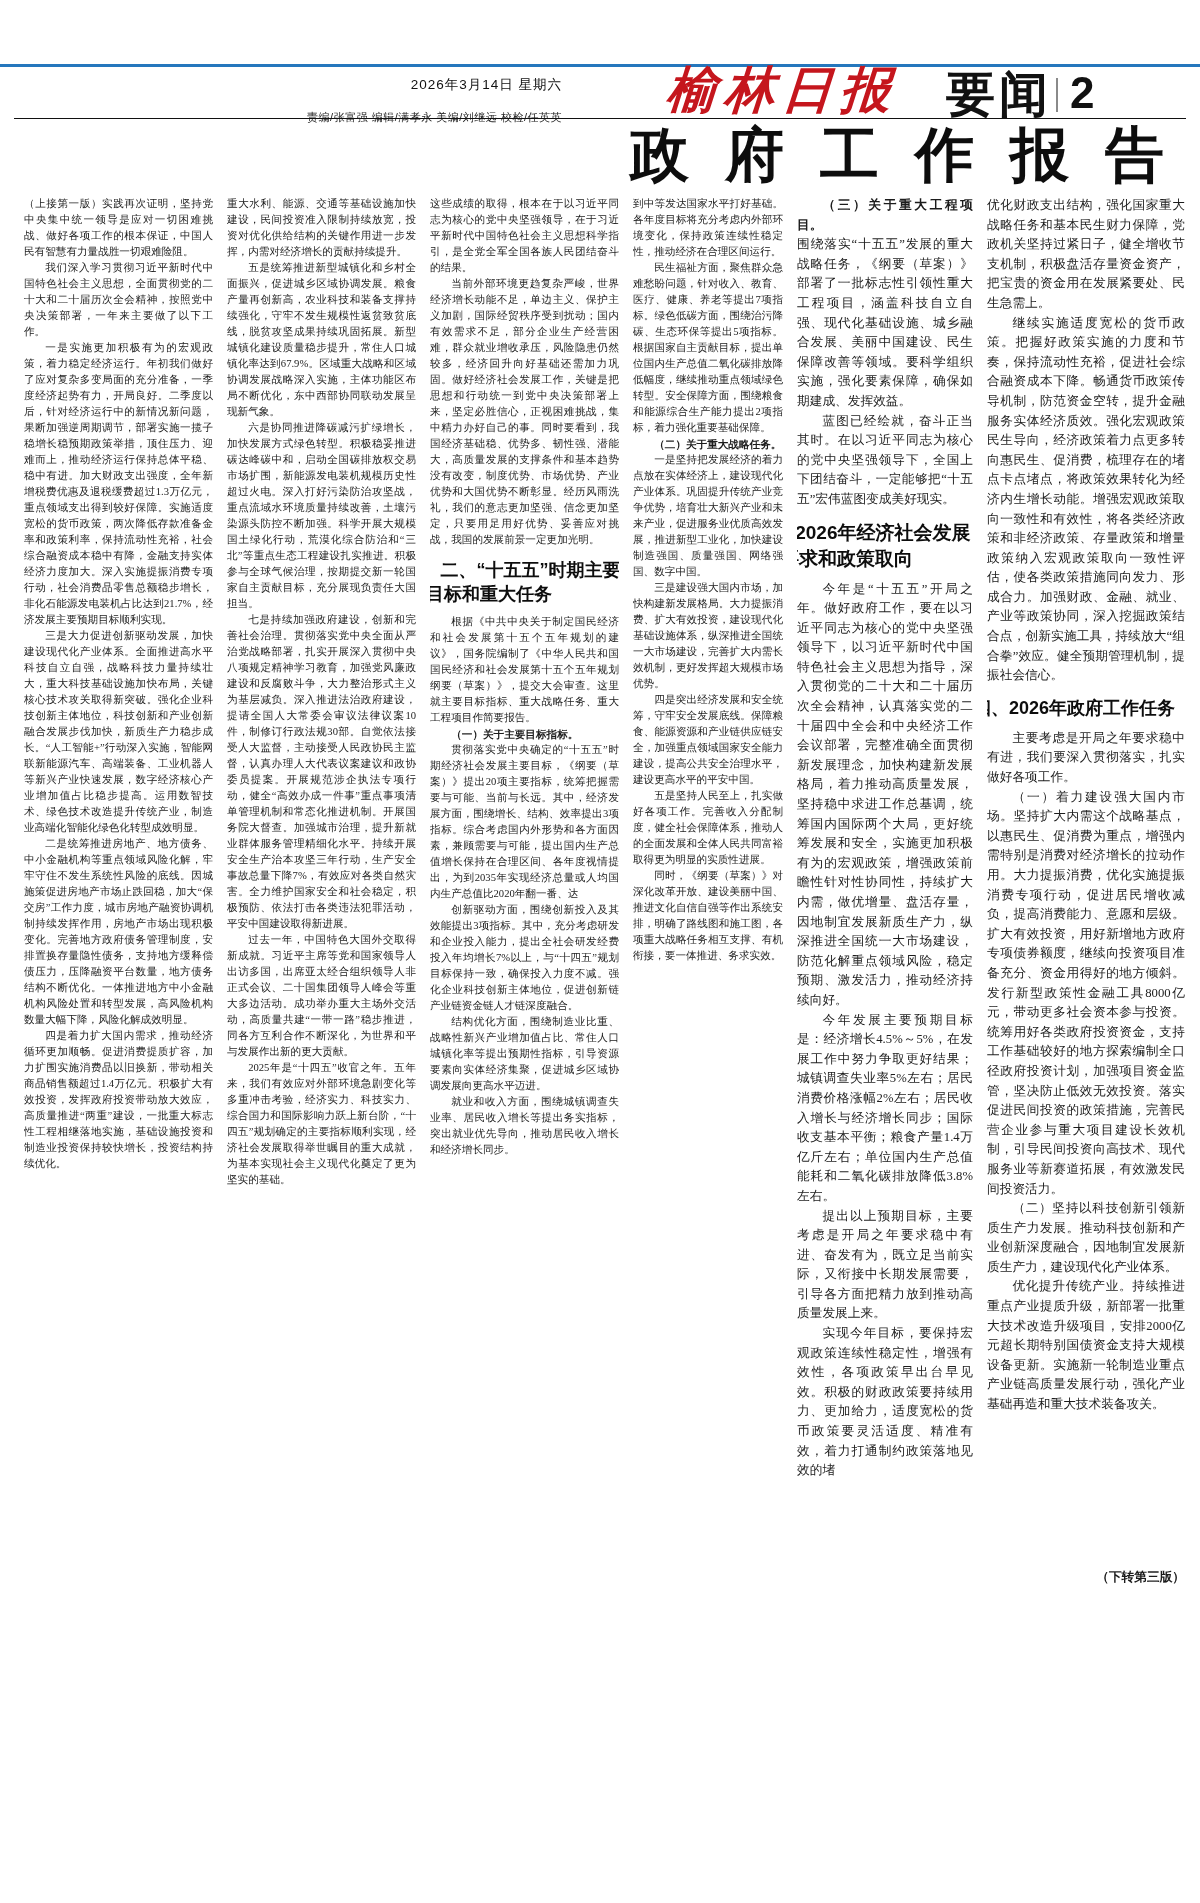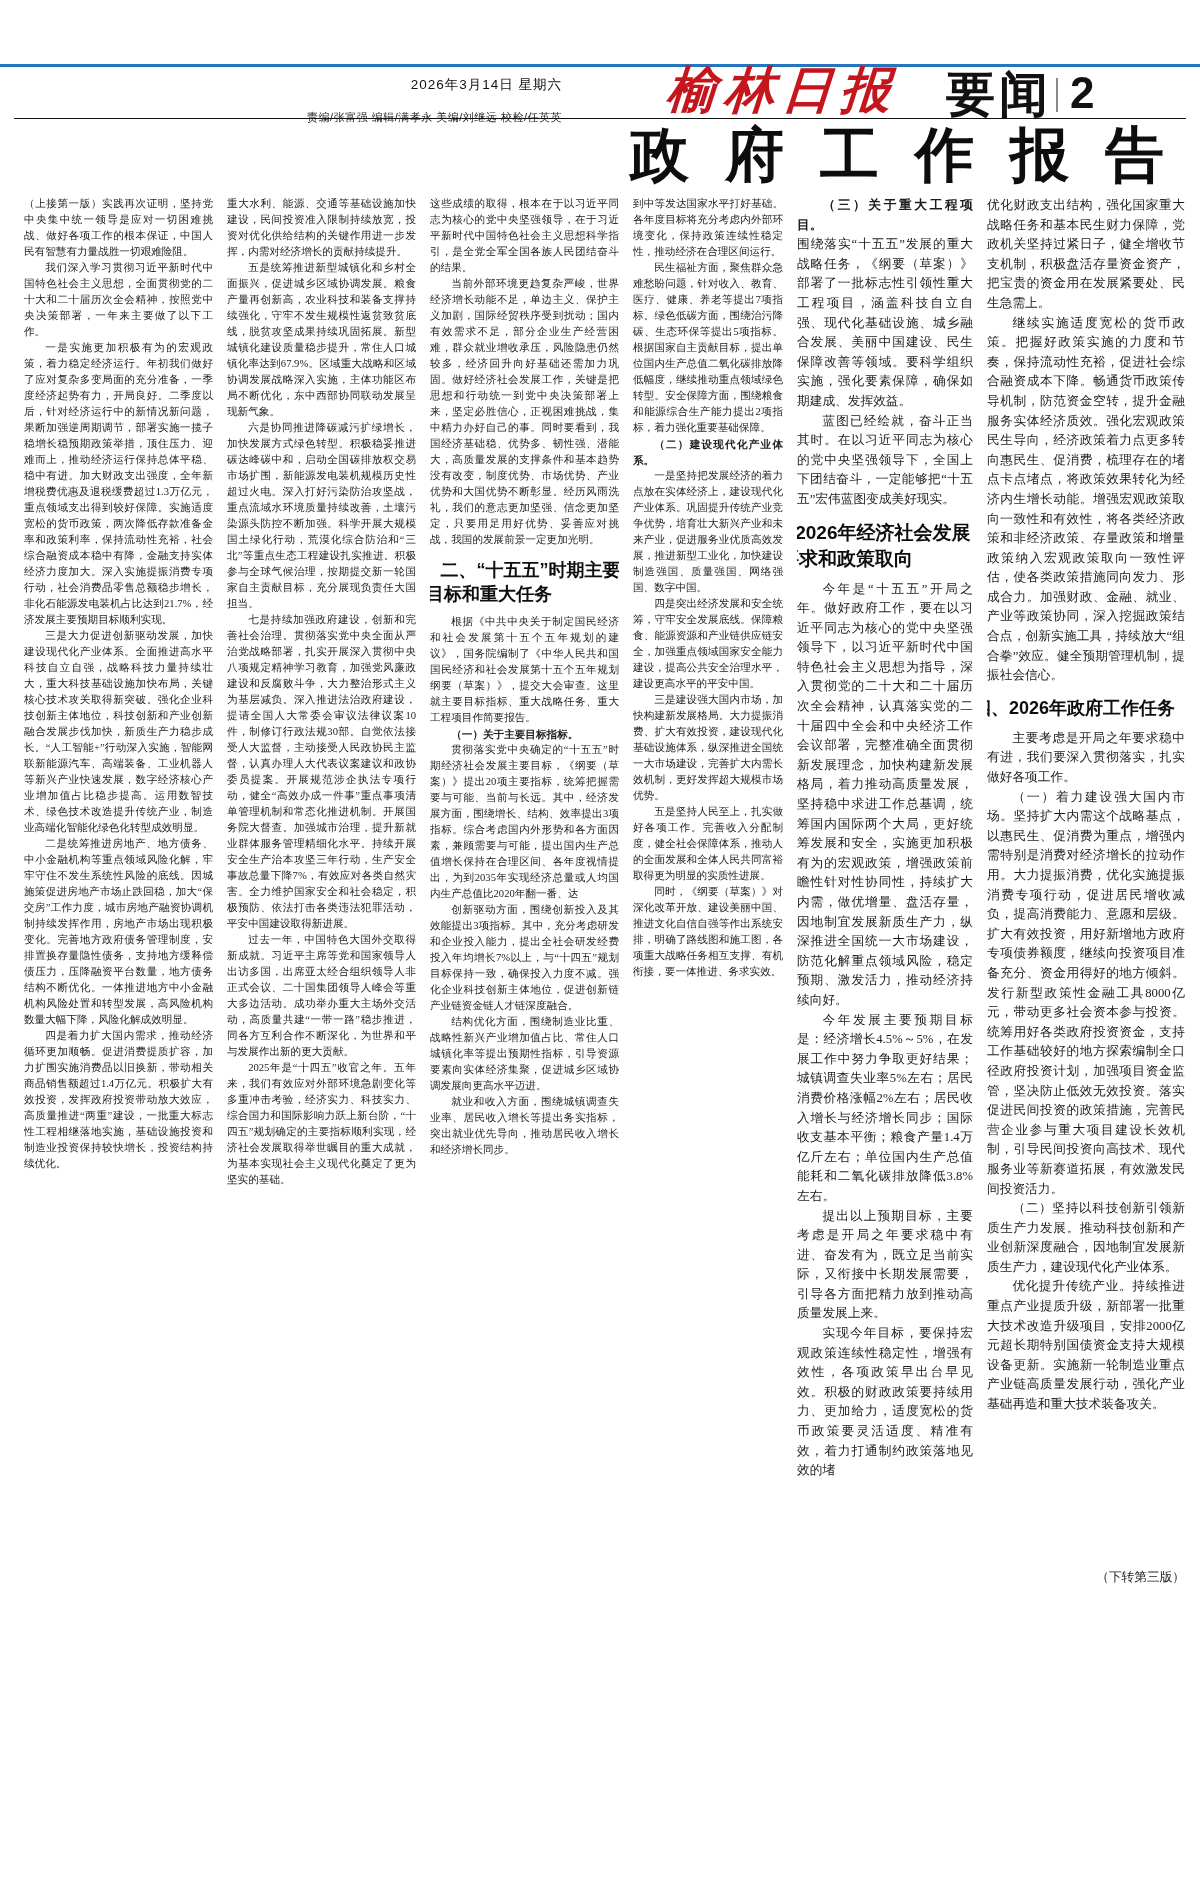--- a/index.html
+++ b/index.html
@@ -38,21 +38,21 @@
   .col p{margin:0;text-indent:2em;}
   .col p.cont{text-indent:0;}
   .col p.sub{font-weight:700;font-family:"Liberation Sans","DejaVu Sans",sans-serif;}
   .h-major{font-family:"Liberation Sans","DejaVu Sans",sans-serif;font-weight:900;
     color:#0d0d0d;white-space:nowrap;margin:10px 0 8px;}
   #col3 .h-major{font-size:18px;line-height:24px;margin-left:-4px;}
   #col5 .h-major{font-size:19px;line-height:26px;margin-left:-55px;}
   #col6 .h-major{font-size:18px;line-height:25px;margin-left:-14px;}
   .h-major .h-first{text-indent:.8em;}
   #continued{position:absolute;right:0;bottom:0;background:#fff;padding-left:8px;
-    font-weight:400;font-size:12.7px;}
+    font-weight:700;font-size:12.7px;}
 </style>
 </head>
 <body>
 
 <div class="abs" id="top-rule" style="background: rgb(37, 119, 189);"></div>
 
 <div class="abs" id="dateblock">
   <div id="date-line">2026年3月14日  星期六</div>
   <div id="credits-line">责编/张富强  编辑/满孝永  美编/刘继远  校检/任英英</div>
 </div>
@@ -91,24 +91,24 @@
     <p class="p">根据《中共中央关于制定国民经济和社会发展第十五个五年规划的建议》，国务院编制了《中华人民共和国国民经济和社会发展第十五个五年规划纲要（草案）》，提交大会审查。这里就主要目标指标、重大战略任务、重大工程项目作简要报告。</p>
     <p class="sub">（一）关于主要目标指标。</p>
     <p class="p">贯彻落实党中央确定的“十五五”时期经济社会发展主要目标，《纲要（草案）》提出20项主要指标，统筹把握需要与可能、当前与长远。其中，经济发展方面，围绕增长、结构、效率提出3项指标。综合考虑国内外形势和各方面因素，兼顾需要与可能，提出国内生产总值增长保持在合理区间、各年度视情提出，为到2035年实现经济总量或人均国内生产总值比2020年翻一番、达</p>
     <p class="p">创新驱动方面，围绕创新投入及其效能提出3项指标。其中，充分考虑研发和企业投入能力，提出全社会研发经费投入年均增长7%以上，与“十四五”规划目标保持一致，确保投入力度不减。强化企业科技创新主体地位，促进创新链产业链资金链人才链深度融合。</p>
     <p class="p">结构优化方面，围绕制造业比重、战略性新兴产业增加值占比、常住人口城镇化率等提出预期性指标，引导资源要素向实体经济集聚，促进城乡区域协调发展向更高水平迈进。</p>
     <p class="p">就业和收入方面，围绕城镇调查失业率、居民收入增长等提出务实指标，突出就业优先导向，推动居民收入增长和经济增长同步。</p>
   </div>
 <div class="col small" id="col4">
     <p class="cont">到中等发达国家水平打好基础。各年度目标将充分考虑内外部环境变化，保持政策连续性稳定性，推动经济在合理区间运行。</p>
     <p class="p">民生福祉方面，聚焦群众急难愁盼问题，针对收入、教育、医疗、健康、养老等提出7项指标。绿色低碳方面，围绕治污降碳、生态环保等提出5项指标。根据国家自主贡献目标，提出单位国内生产总值二氧化碳排放降低幅度，继续推动重点领域绿色转型。安全保障方面，围绕粮食和能源综合生产能力提出2项指标，着力强化重要基础保障。</p>
-    <p class="sub">（二）建设现代化产业体系。</p>
+    <p class="sub">（二）关于重大战略任务。</p>
     <p class="p">一是坚持把发展经济的着力点放在实体经济上，建设现代化产业体系。巩固提升传统产业竞争优势，培育壮大新兴产业和未来产业，促进服务业优质高效发展，推进新型工业化，加快建设制造强国、质量强国、网络强国、数字中国。</p>
+    <p class="p">三是建设强大国内市场，加快构建新发展格局。大力提振消费、扩大有效投资，建设现代化基础设施体系，纵深推进全国统一大市场建设，完善扩大内需长效机制，更好发挥超大规模市场优势。</p>
     <p class="p">四是突出经济发展和安全统筹，守牢安全发展底线。保障粮食、能源资源和产业链供应链安全，加强重点领域国家安全能力建设，提高公共安全治理水平，建设更高水平的平安中国。</p>
-    <p class="p">三是建设强大国内市场，加快构建新发展格局。大力提振消费、扩大有效投资，建设现代化基础设施体系，纵深推进全国统一大市场建设，完善扩大内需长效机制，更好发挥超大规模市场优势。</p>
     <p class="p">五是坚持人民至上，扎实做好各项工作。完善收入分配制度，健全社会保障体系，推动人的全面发展和全体人民共同富裕取得更为明显的实质性进展。</p>
     <p class="p">同时，《纲要（草案）》对深化改革开放、建设美丽中国、推进文化自信自强等作出系统安排，明确了路线图和施工图，各项重大战略任务相互支撑、有机衔接，要一体推进、务求实效。</p>
   </div>
 <div class="col large" id="col5">
     <p class="sub">（三）关于重大工程项目。</p>
     <p class="cont">围绕落实“十五五”发展的重大战略任务，《纲要（草案）》部署了一批标志性引领性重大工程项目，涵盖科技自立自强、现代化基础设施、城乡融合发展、美丽中国建设、民生保障改善等领域。要科学组织实施，强化要素保障，确保如期建成、发挥效益。</p>
     <p class="p">蓝图已经绘就，奋斗正当其时。在以习近平同志为核心的党中央坚强领导下，全国上下团结奋斗，一定能够把“十五五”宏伟蓝图变成美好现实。</p>
     <div class="h-major">
       <div class="h-first">三、2026年经济社会发展</div>
       <div>总体要求和政策取向</div>

